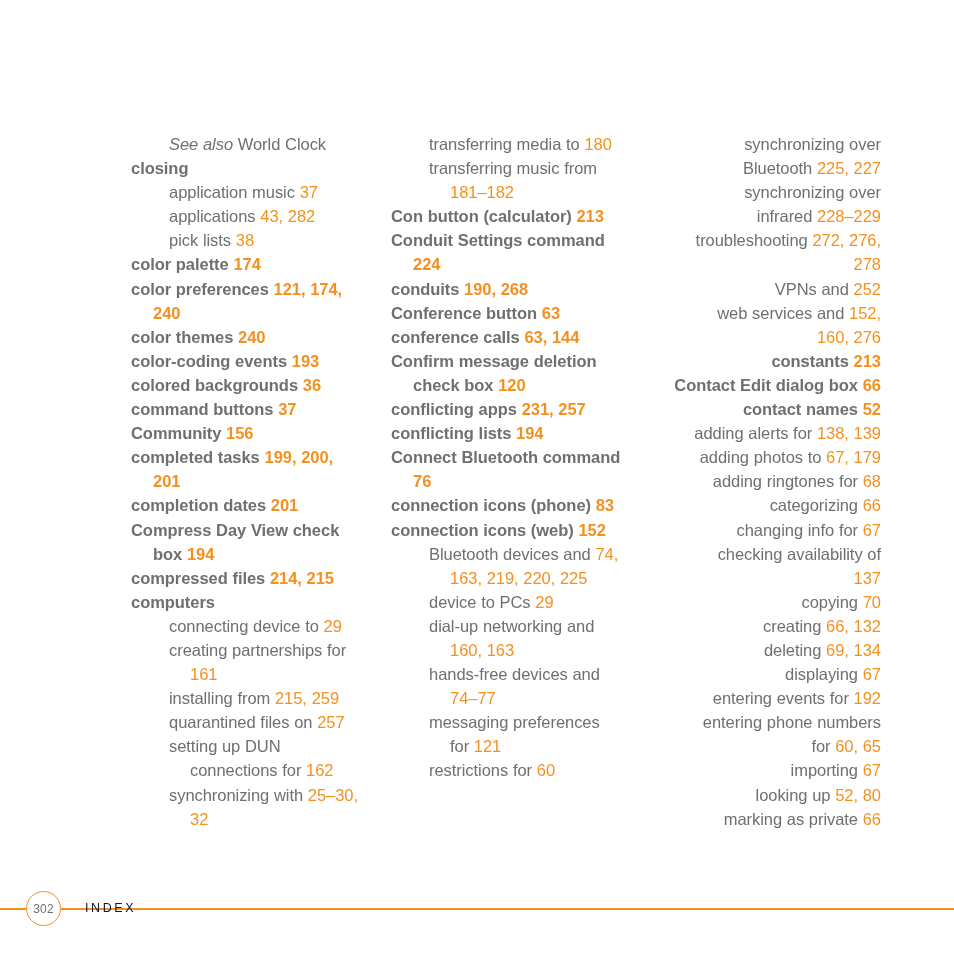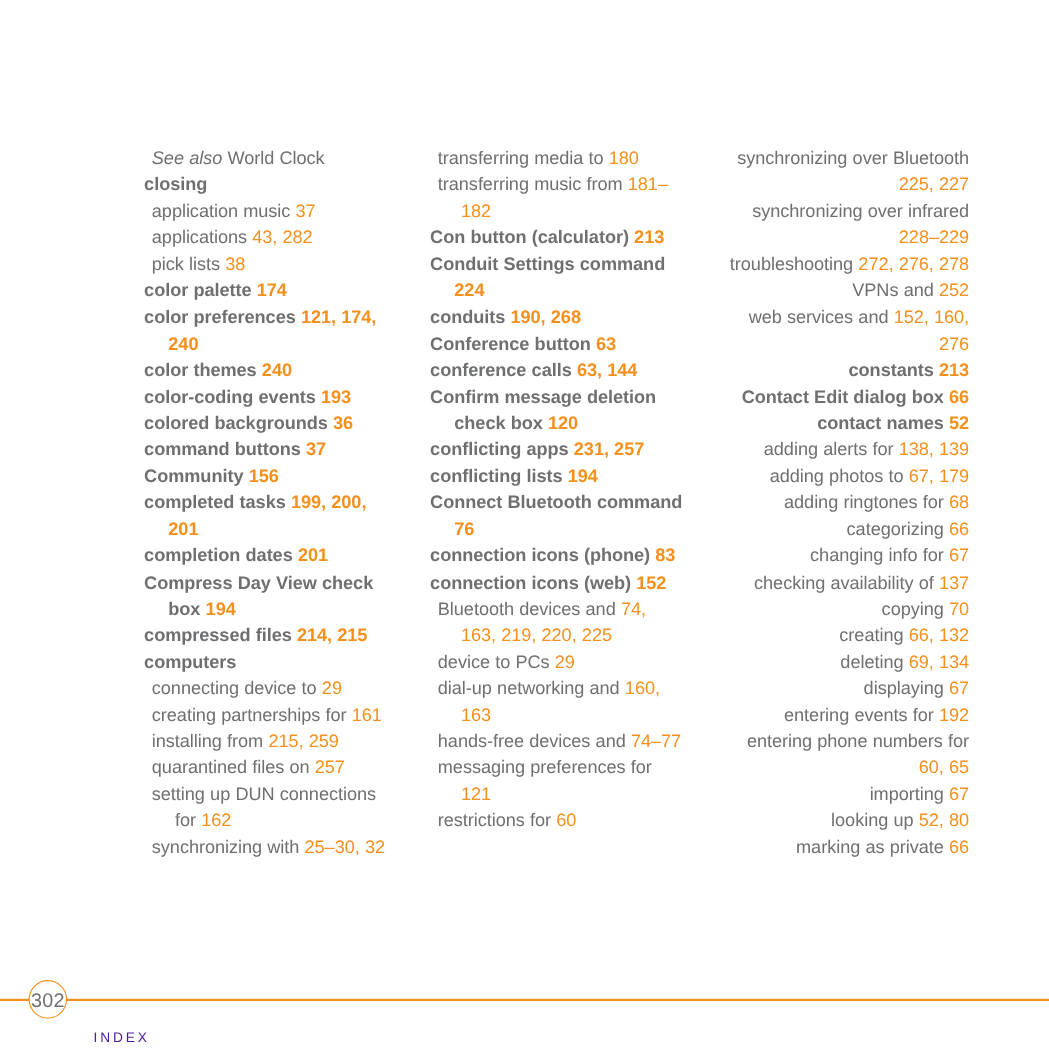--- a/index.html
+++ b/index.html
@@ -57,21 +57,21 @@
   
   .lvl0 {
     padding-left: 22px;
     text-indent: -22px;
     margin-left: 0px;
     font-weight: bold;
   }
   .lvl1 {
     padding-left: 21px;
     text-indent: -21px;
-    margin-left: 7px;
+    margin-left: 38px;
   }
 
   .index-entry .pg {
     color: #f4901e;
   }
   .index-entry .see-also {
     font-style: italic;
   }
 
   
@@ -92,34 +92,34 @@
     height: 35px;
     border-radius: 50%;
     border: 1.6px solid #f4901e;
     background: #ffffff;
     box-sizing: border-box;
     display: flex;
     align-items: center;
     justify-content: center;
   }
   #page-number-badge .num {
-    font-size: 18px;
+    font-size: 12px;
     color: #6e6f71;
     letter-spacing: 0.2px;
     line-height: 1;
     font-family: "Liberation Sans", sans-serif;
   }
 
   #footer-label {
     position: absolute;
     left: 85px;
-    top: 936px;
+    top: 901px;
     font-size: 12.5px;
     letter-spacing: 2.6px;
-    color: #4c1d95;
+    color: #0f172a;
     text-transform: uppercase;
     font-family: "Liberation Sans", sans-serif;
   }
 </style>
 </head>
 <body>
 
 <div id="page">
 
   <div id="index-body">

